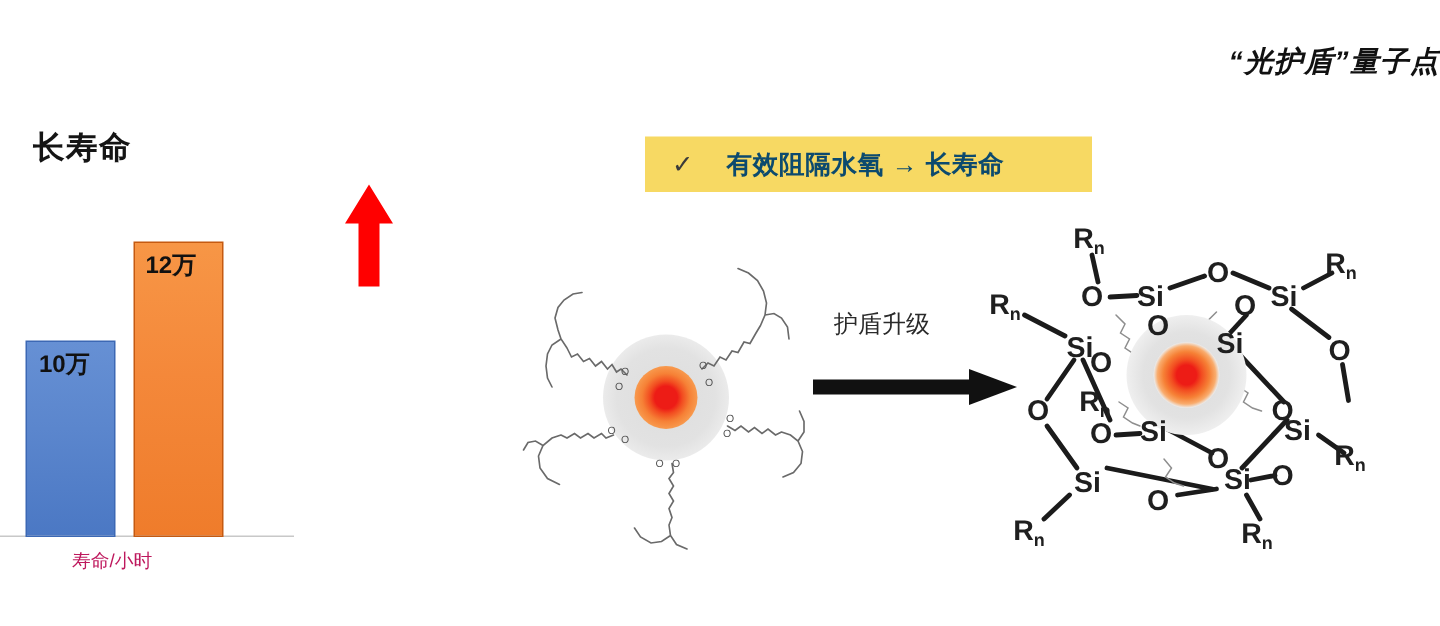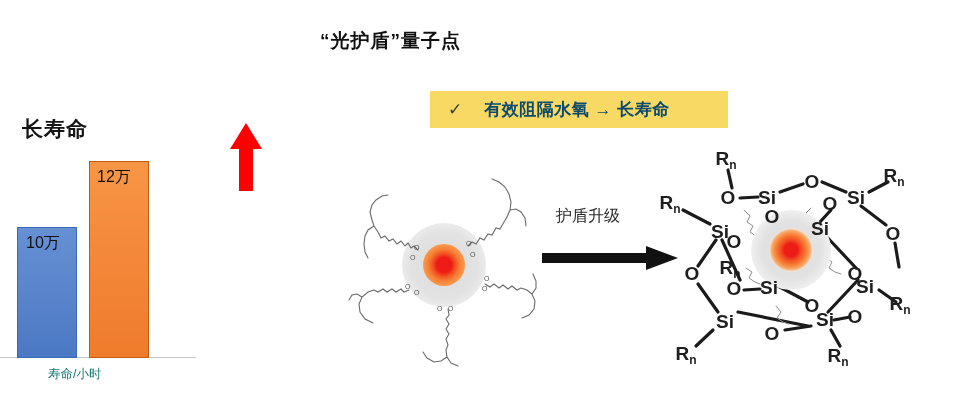--- a/index.html
+++ b/index.html
@@ -28,21 +28,20 @@
     width: 320px; height: 417px;
   }
   .chart-title {
     position: absolute;
     left: 22px; top: 84px;
     font-size: 21px;
     font-weight: bold;
     letter-spacing: 1px;
     color: #151515;
     white-space: nowrap;
-    margin-top: 31px;
   }
   .plot-area {
     position: absolute;
     left: 0; top: 0;
     width: 320px; height: 417px;
   }
   .axis-line {
     position: absolute;
     left: 0px; top: 357px;
     width: 196px; height: 1px;
@@ -60,31 +59,31 @@
   }
   .bar-orange {
     left: 89px; top: 161px;
     width: 60px; height: 197px;
     background: linear-gradient(to bottom, #f79646 0%, #f4883a 45%, #ef7c2b 100%);
     border: 1.2px solid #c55a11;
   }
   .bar-label {
     position: absolute;
     font-size: 16px;
-    font-weight: normal;
+    font-weight: bold;
     color: #111111;
     white-space: nowrap;
   }
   .bar-label-blue { left: 26px; top: 233px; }
   .bar-label-orange { left: 97px; top: 167px; }
   .axis-caption {
     position: absolute;
     left: 48px; top: 366px;
     font-size: 12.5px;
-    color: #0f766e;
+    color: #be185d;
     white-space: nowrap;
   }
 
   
   .burst-wrap {
     position: absolute;
     left: 143px; top: 118px;
     width: 92px; height: 92px;
   }
   .burst-wrap svg { display: block; }
@@ -109,25 +108,26 @@
   
   .mol-panel {
     position: absolute;
     left: 320px; top: 0;
     width: 640px; height: 417px;
   }
   .mol-title {
     position: absolute;
     left: 0; top: 28px;
     width: 640px;
-    text-align: left;
+    text-align: right;
     font-size: 19px;
     font-weight: bold;
     letter-spacing: 1px;
     color: #111111;
+    font-style: italic;
   }
   .highlight-banner {
     position: absolute;
     left: 110px; top: 91px;
     width: 298px; height: 37px;
     background: #f7d963;
     display: flex;
     align-items: center;
     box-sizing: border-box;
     padding-left: 18px;

